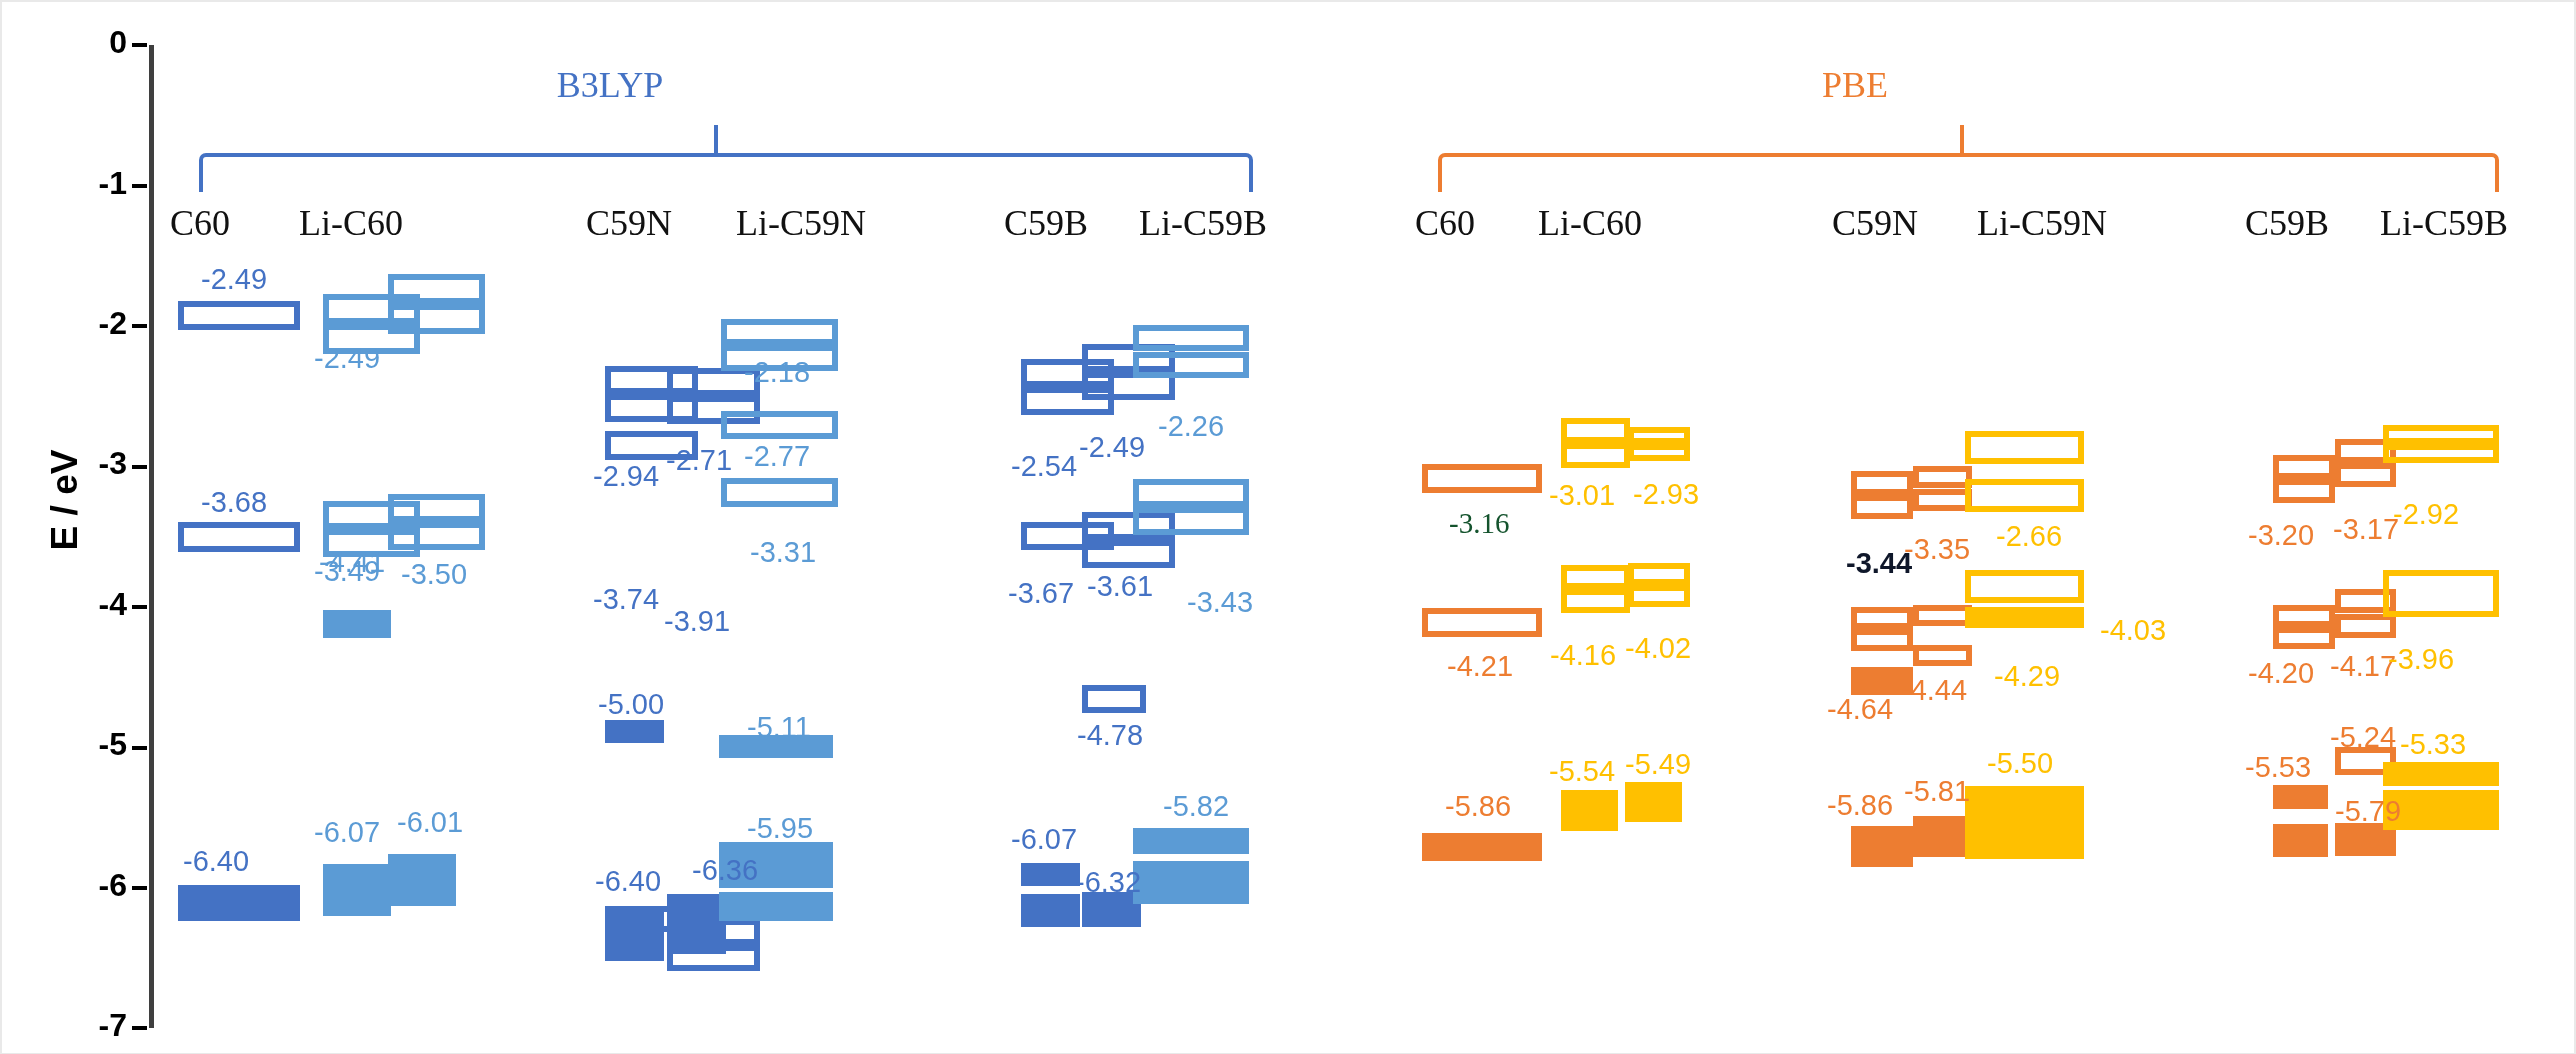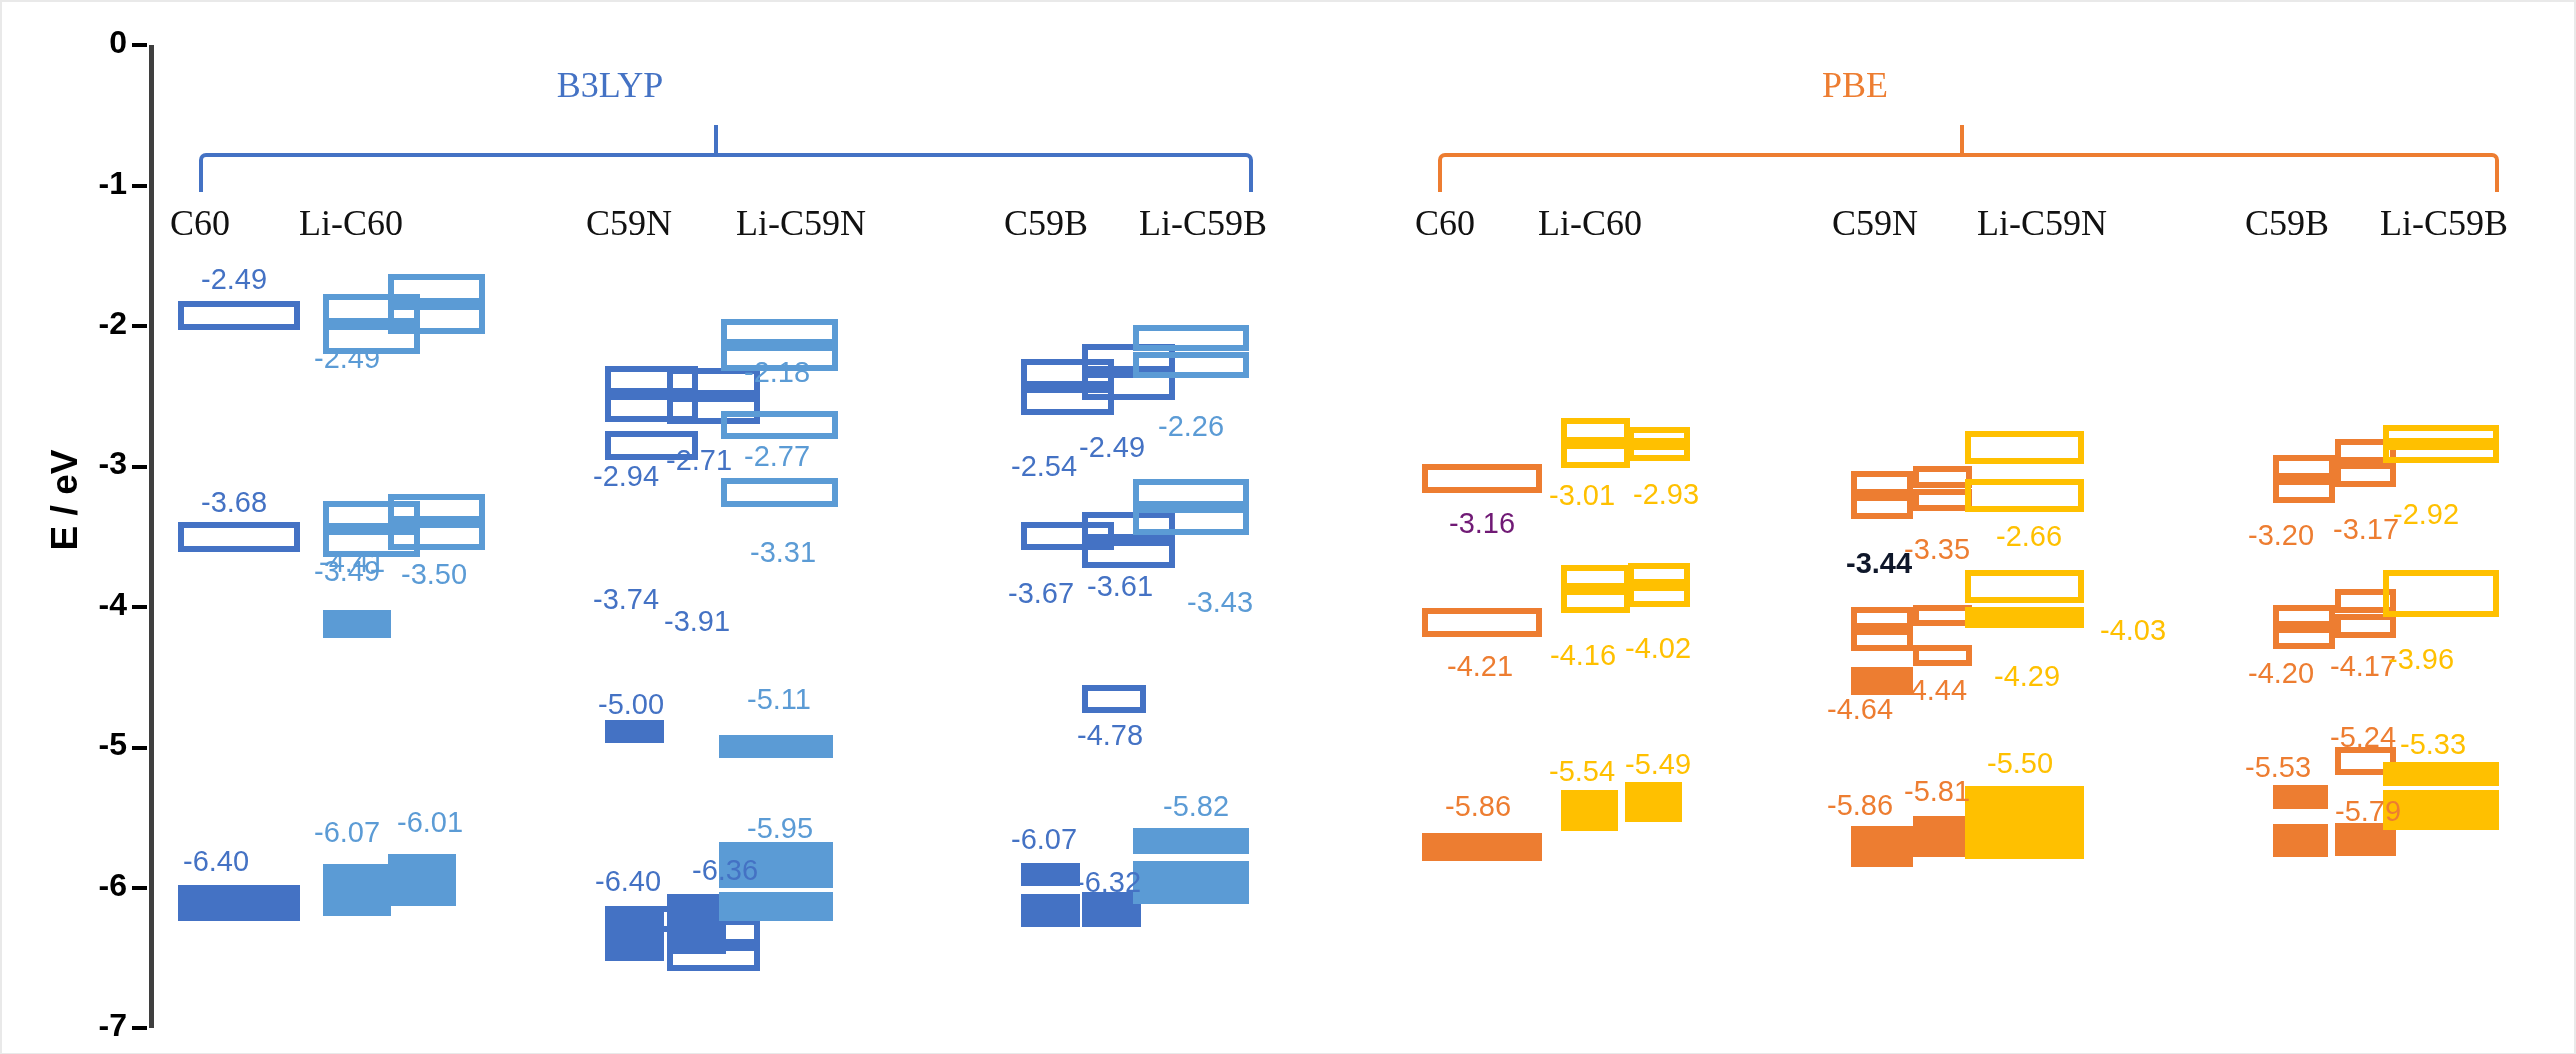--- a/index.html
+++ b/index.html
@@ -196,35 +196,35 @@
       <div class="val" style="left: 312px; top: 814px; color: rgb(91, 155, 213);">-6.07</div>
       <div class="val" style="left: 395px; top: 804px; color: rgb(91, 155, 213);">-6.01</div>
       <div class="val" style="left: 591px; top: 458px; color: rgb(68, 114, 196);">-2.94</div>
       <div class="val" style="left: 664px; top: 442px; color: rgb(68, 114, 196);">-2.71</div>
       <div class="val" style="left: 742px; top: 354px; color: rgb(91, 155, 213);">-2.18</div>
       <div class="val" style="left: 742px; top: 438px; color: rgb(91, 155, 213);">-2.77</div>
       <div class="val" style="left: 591px; top: 581px; color: rgb(68, 114, 196);">-3.74</div>
       <div class="val" style="left: 662px; top: 603px; color: rgb(68, 114, 196);">-3.91</div>
       <div class="val" style="left: 748px; top: 534px; color: rgb(91, 155, 213);">-3.31</div>
       <div class="val" style="left: 596px; top: 686px; color: rgb(68, 114, 196);">-5.00</div>
-      <div class="val" style="left: 745px; top: 681px; color: rgb(91, 155, 213);">-5.11</div>
+      <div class="val" style="left: 745px; top: 709px; color: rgb(91, 155, 213);">-5.11</div>
       <div class="val" style="left: 593px; top: 863px; color: rgb(68, 114, 196);">-6.40</div>
       <div class="val" style="left: 690px; top: 852px; color: rgb(68, 114, 196);">-6.36</div>
       <div class="val" style="left: 745px; top: 810px; color: rgb(91, 155, 213);">-5.95</div>
       <div class="val" style="left: 1009px; top: 448px; color: rgb(68, 114, 196);">-2.54</div>
       <div class="val" style="left: 1077px; top: 429px; color: rgb(68, 114, 196);">-2.49</div>
       <div class="val" style="left: 1156px; top: 408px; color: rgb(91, 155, 213);">-2.26</div>
       <div class="val" style="left: 1006px; top: 575px; color: rgb(68, 114, 196);">-3.67</div>
       <div class="val" style="left: 1085px; top: 568px; color: rgb(68, 114, 196);">-3.61</div>
       <div class="val" style="left: 1185px; top: 584px; color: rgb(91, 155, 213);">-3.43</div>
       <div class="val" style="left: 1075px; top: 717px; color: rgb(68, 114, 196);">-4.78</div>
       <div class="val" style="left: 1009px; top: 821px; color: rgb(68, 114, 196);">-6.07</div>
       <div class="val" style="left: 1073px; top: 852px; color: rgb(68, 114, 196); margin-top: 12px;">-6.32</div>
       <div class="val" style="left: 1161px; top: 788px; color: rgb(91, 155, 213);">-5.82</div>
-      <div class="val" style="left: 1447px; top: 505px; color: #701a75;">-3.16</div>
+      <div class="val" style="left: 1447px; top: 505px; color: #14532d; font-family: Liberation Serif, serif;">-3.16</div>
       <div class="val" style="left: 1547px; top: 477px; color: rgb(255, 192, 0);">-3.01</div>
       <div class="val" style="left: 1631px; top: 476px; color: rgb(255, 192, 0);">-2.93</div>
       <div class="val" style="left: 1445px; top: 648px; color: rgb(237, 125, 49);">-4.21</div>
       <div class="val" style="left: 1548px; top: 637px; color: rgb(255, 192, 0);">-4.16</div>
       <div class="val" style="left: 1623px; top: 630px; color: rgb(255, 192, 0);">-4.02</div>
       <div class="val" style="left: 1443px; top: 788px; color: rgb(237, 125, 49);">-5.86</div>
       <div class="val" style="left: 1547px; top: 753px; color: rgb(255, 192, 0);">-5.54</div>
       <div class="val" style="left: 1623px; top: 746px; color: rgb(255, 192, 0);">-5.49</div>
       <div class="val" style="left: 1844px; top: 545px; color: #0f172a; font-weight: bold;">-3.44</div>
       <div class="val" style="left: 1902px; top: 531px; color: rgb(237, 125, 49);">-3.35</div>

